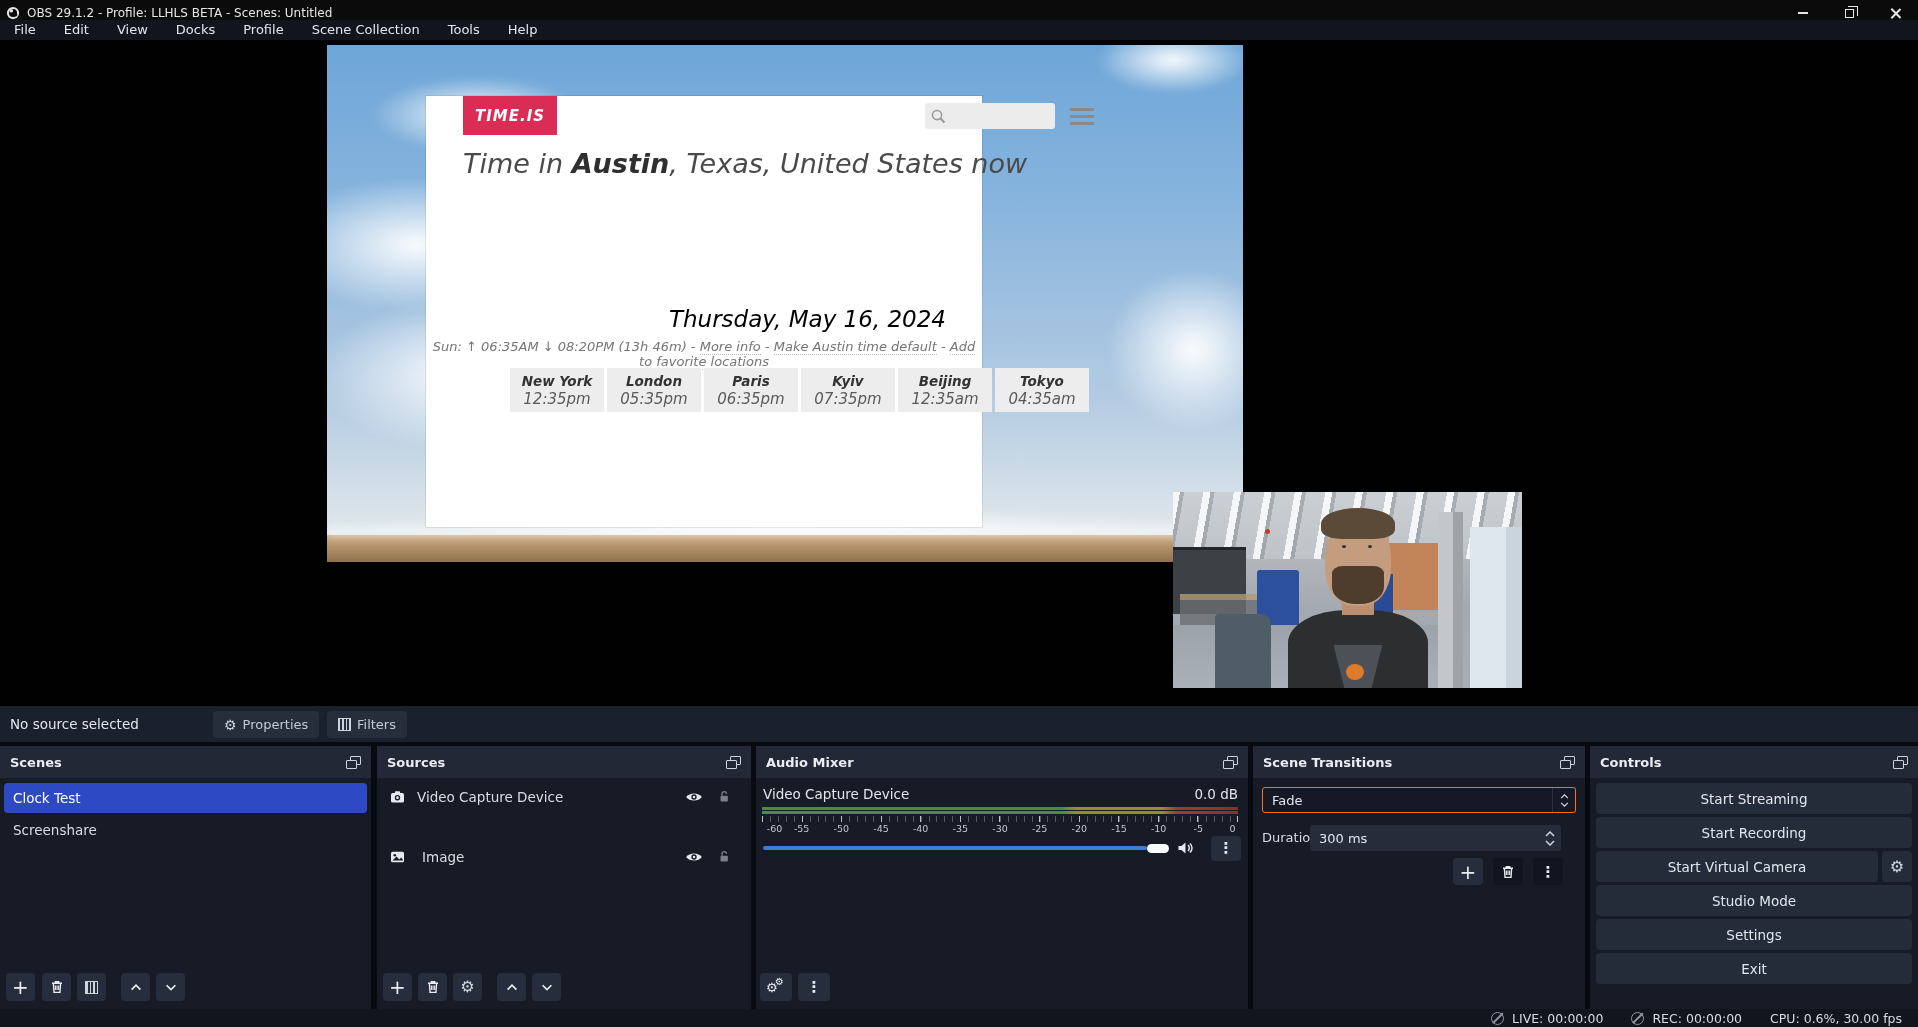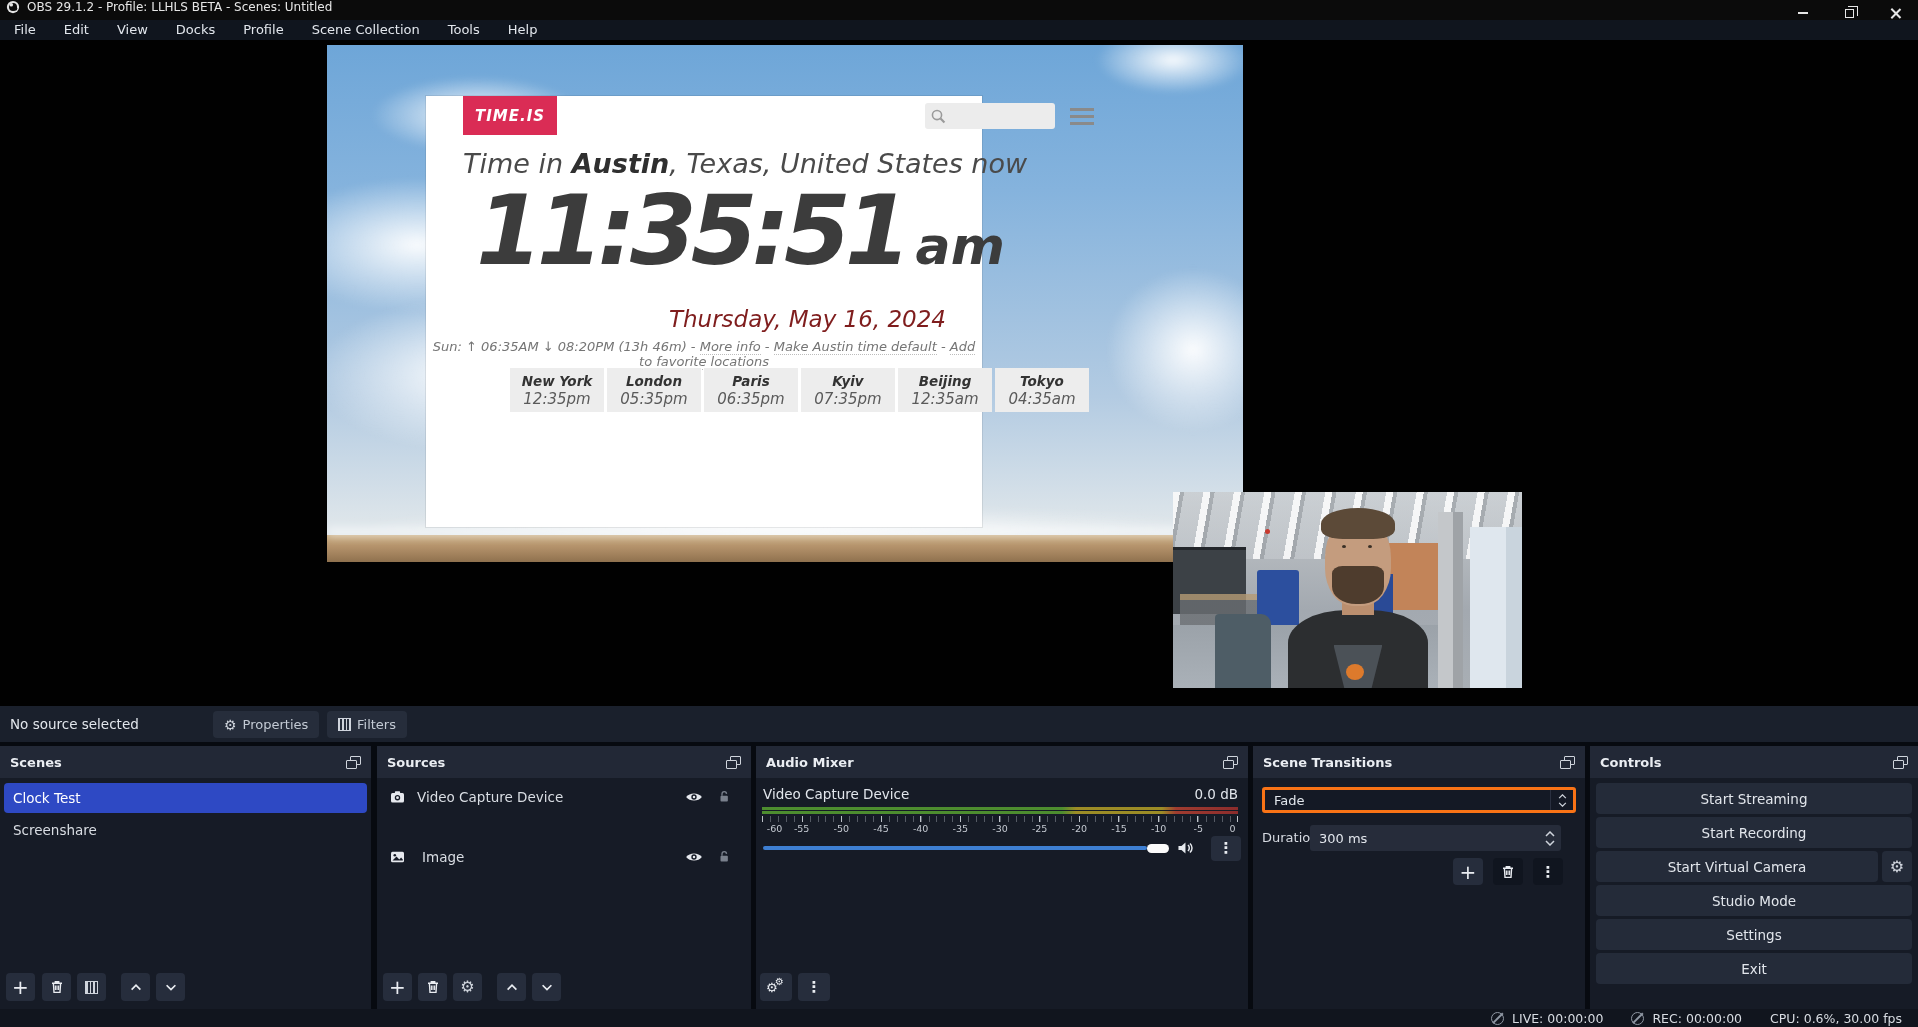--- a/index.html
+++ b/index.html
@@ -1,21 +1,21 @@
 <!DOCTYPE html>
 <html><head>
 <meta charset="utf-8">
 <style>
   * { margin:0; padding:0; box-sizing:border-box; }
   html,body { background:#000; }
   body { font-family:"DejaVu Sans","Liberation Sans",sans-serif; }
   .app { position:relative; width:1918px; height:1027px; background:#070a10; overflow:hidden; color:#dfe3e9; }
 
   
-  .titlebar { position:absolute; left:0; top:0; width:100%; height:26px; background:#0b0b0b; display:flex; align-items:flex-start; }
+  .titlebar { position:absolute; left:0; top:0; width:100%; height:26px; background:#0b0b0b; display:flex; align-items:center; }
   .obs-logo { width:14px; height:14px; margin:0 7px 0 6px; }
   .title-text { font-size:12px; color:#e6e6e6; }
   .win-btns { margin-left:auto; display:flex; height:100%; }
   .win-btn { width:46px; height:100%; display:flex; align-items:center; justify-content:center; position:relative; }
   .glyph-min { width:10px; height:1.5px; background:#e6e6e6; }
   .glyph-restore { width:9px; height:9px; border:1.2px solid #e6e6e6; position:relative; }
   .glyph-restore::before { content:""; position:absolute; left:2px; top:-4px; width:9px; height:9px; border:1.2px solid #e6e6e6; border-bottom:none; border-left:none; }
   .glyph-close { width:11px; height:11px; position:relative; }
   .glyph-close::before,.glyph-close::after { content:""; position:absolute; left:5px; top:-1px; width:1.5px; height:13px; background:#e6e6e6; }
   .glyph-close::before { transform:rotate(45deg);} .glyph-close::after { transform:rotate(-45deg);}
@@ -38,21 +38,21 @@
   .ti-logo { position:absolute; left:37px; top:0; width:94px; height:39px; display:flex; align-items:center; justify-content:center;
       color:#fff; font-weight:bold; font-size:15px; letter-spacing:1px; }
   .ti-search { position:absolute; left:499px; top:7px; width:130px; height:26px; background:#ececec; border-radius:3px; display:flex; align-items:center; padding-left:5px; }
   .ti-burger { position:absolute; left:644px; top:12px; width:24px; height:17px; display:flex; flex-direction:column; justify-content:space-between; }
   .ti-burger span { display:block; width:24px; height:3.2px; background:#8a8a8a; }
   .ti-heading { position:absolute; left:37px; top:52px; width:640px; font-size:27px; color:#4a4a4a; }
   .ti-heading b { color:#2f2f2f; font-weight:800; }
   .ti-clockrow { position:absolute; left:50px; top:78px; width:620px; display:flex; align-items:baseline; }
   .ti-time { font-size:96px; font-weight:800; letter-spacing:-6px; color:#3c3c3c; line-height:1.2; }
   .ti-ampm { font-size:52px; font-weight:800; color:#3c3c3c; margin-left:10px; }
-  .ti-date { position:absolute; right:36px; top:210px; font-size:23px; color:#7f1d1d;text-align:center; }
+  .ti-date { position:absolute; right:36px; top:210px; font-size:23px; color:#000000;text-align:center; }
   .ti-sun { position:absolute; left:0; top:243px; width:100%; text-align:center; font-size:13px; color:#757575; }
   .ti-link { border-bottom:1px dotted #bdbdbd; }
   .ti-clocks { position:absolute; left:84px; top:272px; display:flex; gap:3px; }
   .ti-box { width:94px; height:44px; background:#ededed; text-align:center; padding-top:5px; }
   .ti-city { font-size:13.5px; font-weight:bold; color:#333; }
   .ti-ltime { font-size:15px; color:#5a5a5a; margin-top:1px; }
 
   
   .webcam { position:absolute; left:1173px; top:452px; width:349px; height:196px; overflow:hidden; background:linear-gradient(180deg,#c6cbcf 0%,#b2b7bc 33%,#a3a9b0 60%,#a8aeb4 100%); }
   .wc-ceiling { position:absolute; left:0; top:0; width:100%; height:34%;
@@ -117,21 +117,21 @@
   .slider-track { position:relative; width:406px; height:10px; }
   .slider-fill { position:absolute; left:0; top:3px; width:384px; height:4px; background:#3e7fd2; border-radius:2px; }
   .slider-handle { position:absolute; left:384px; top:1px; width:22px; height:9px; background:#fbfbfb; border-radius:5px; }
   .spk { margin-left:9px; }
   .mix-kebab { margin-left:16px; width:30px; height:25px; background:#262d3c; border-radius:4px; display:flex; align-items:center; justify-content:center; }
   .gear2 { position:relative; width:20px; height:18px; }
   .gear2 .g1 { position:absolute; left:0; top:2px; font-size:13px; color:#e9ecf1; }
   .gear2 .g2 { position:absolute; left:9px; top:-2px; font-size:10px; color:#e9ecf1; }
 
   
-  .combo { position:absolute; left:9px; top:41px; width:314px; height:26px; background:#141925; border:3px solid #f97316; border-radius:3px; display:flex; align-items:center; font-size:13px; color:#e2e6ec; }
+  .combo { position:absolute; left:9px; top:41px; width:314px; height:26px; background:#141925; border:1px solid #f97316; border-radius:3px; display:flex; align-items:center; font-size:13px; color:#e2e6ec; }
   .combo-text { padding-left:9px; }
   .combo-spin { margin-left:auto; width:23px; height:100%; border-left:1px solid #2a3040; display:flex; flex-direction:column; align-items:center; justify-content:center; gap:3px; }
   .dur-label { position:absolute; left:9px; top:84px; font-size:13px; color:#d6dae1; }
   .dur-field { position:absolute; left:57px; top:79px; width:251px; height:26px; background:#262c3a; border-radius:3px; display:flex; align-items:center; font-size:13px; color:#e2e6ec; }
   .dur-field .val { padding-left:9px; }
   .dur-spin { margin-left:auto; margin-right:6px; display:flex; flex-direction:column; gap:3px; align-items:center; }
   .tr-btn { position:absolute; top:112px; width:30px; height:27px; border-radius:4px; display:flex; align-items:center; justify-content:center; }
 
   
   .ctl-btn { position:absolute; left:6px; width:316px; height:31px; background:#242b39; border-radius:4px; display:flex; align-items:center; justify-content:center; font-size:13.5px; color:#e2e6ec; }
@@ -198,24 +198,20 @@
             <circle cx="6.6" cy="6.6" r="4.3" stroke="#9a9a9a" stroke-width="1.5" fill="none"></circle>
             <line x1="9.9" y1="9.9" x2="13.6" y2="13.6" stroke="#9a9a9a" stroke-width="2"></line>
           </svg>
         </div>
         <div class="ti-burger">
             <span></span>
             <span></span>
             <span></span>
           </div>
         <div class="ti-heading"><span>Time in </span><b>Austin</b><span>, Texas, United States now</span></div>
-        <div class="ti-clockrow">
-          <span class="ti-time">11:35:51</span>
-          <span class="ti-ampm">am</span>
-        </div>
         <div class="ti-date">Thursday, May 16, 2024</div>
         <div class="ti-sun">
           <span>Sun: ↑ 06:35AM ↓ 08:20PM (13h 46m) - </span><span class="ti-link">More info</span><span> - </span><span class="ti-link">Make Austin time default</span><span> - </span><span class="ti-link">Add to favorite locations</span>
         </div>
         <div class="ti-clocks">
           <div class="ti-box">
               <div class="ti-city">New York</div>
               <div class="ti-ltime">12:35pm</div>
             </div>
           <div class="ti-box">

